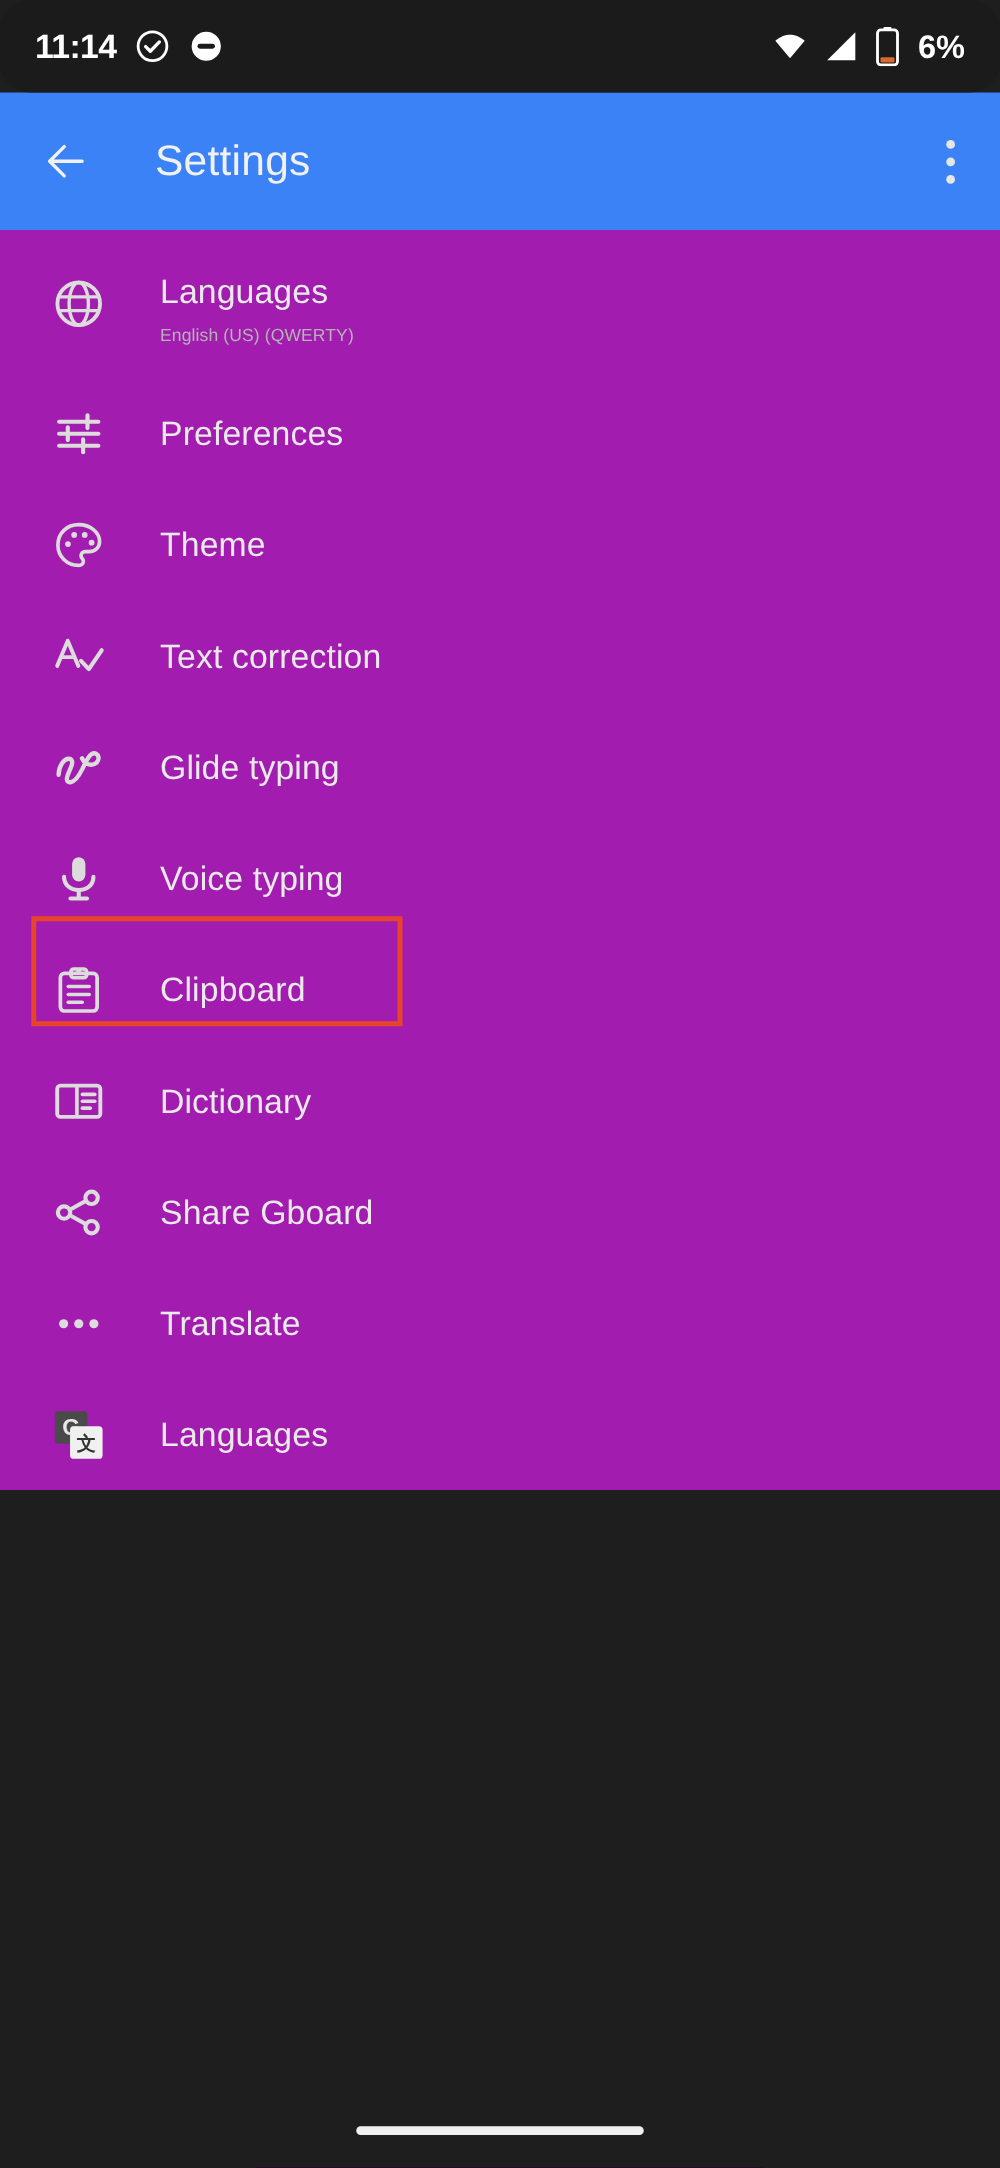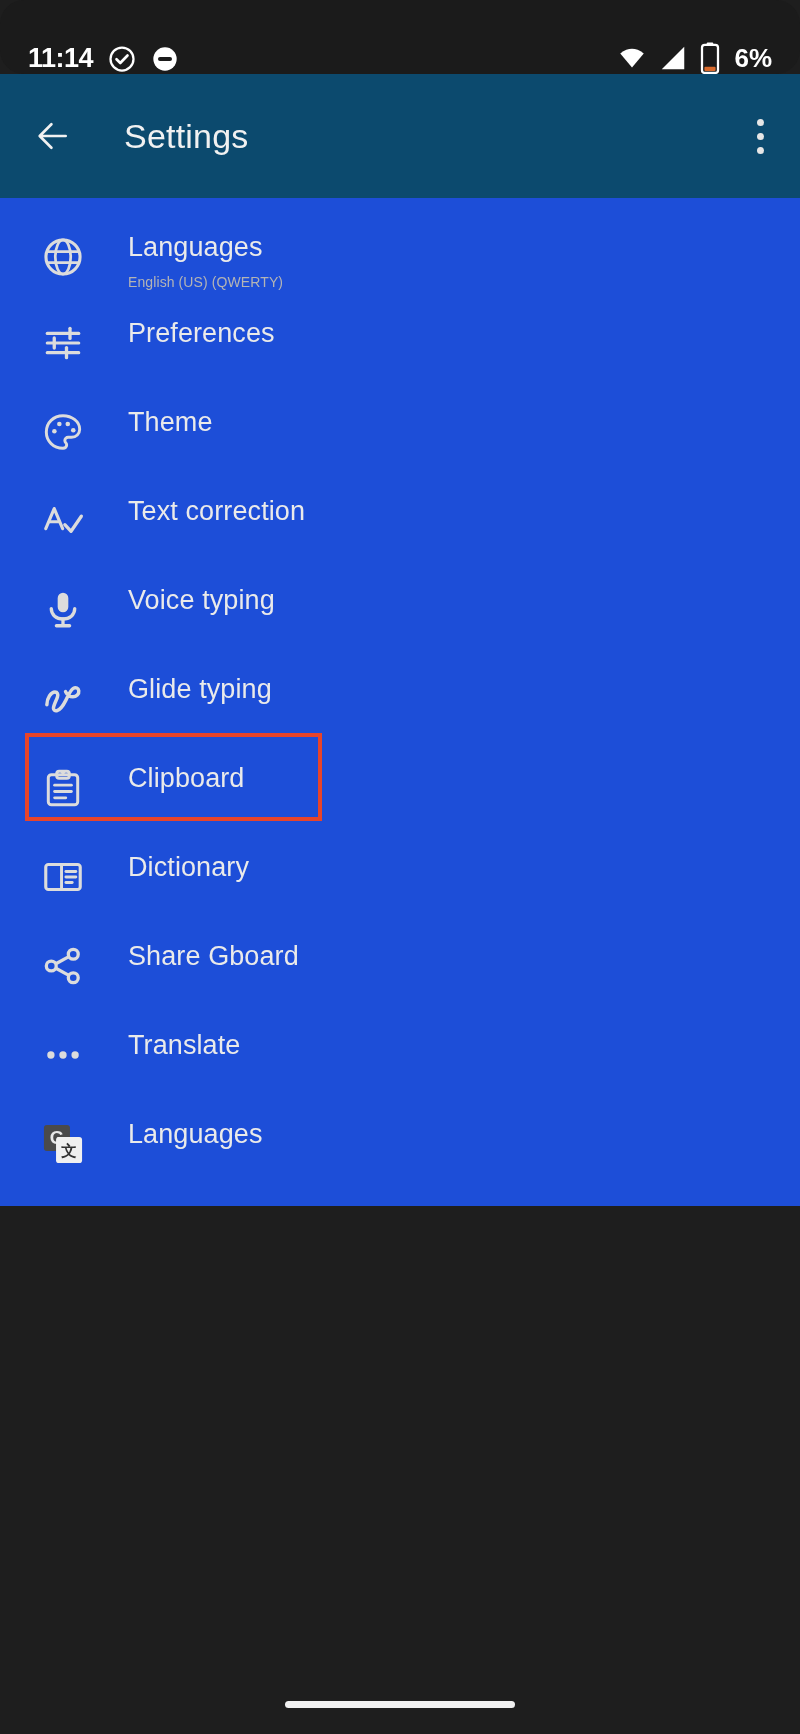--- a/index.html
+++ b/index.html
@@ -17,21 +17,21 @@
     background: #1e1e1e;
     overflow: hidden;
   }
 
   
   .statusbar {
     position: relative;
     height: 74px;
     background: #1b1b1b;
     display: flex;
-    align-items: flex-end;
+    align-items: center;
     padding: 0 28px;
     box-sizing: border-box;
     border-radius: 24px;
   }
   .sb-left {
     display: flex;
     align-items: center;
     gap: 14px;
   }
   .sb-clock {
@@ -59,22 +59,22 @@
   .icon-dnd {
     width: 28px; height: 28px;
     display: block;
   }
   .icon-wifi { width: 30px; height: 30px; display:block; }
   .icon-signal { width: 30px; height: 30px; display:block; }
   .icon-battery { width: 22px; height: 32px; display:block; }
 
   
   .appbar {
-    height: 124px;
-    background: #0c4a6e;
+    height: 110px;
+    background: #3b82f6;
     display: flex;
     align-items: center;
     padding: 0 30px 0 34px;
     box-sizing: border-box;
   }
   .back-arrow {
     width: 38px;
     height: 38px;
     flex: 0 0 auto;
   }
@@ -96,26 +96,26 @@
   .overflow span {
     width: 7px;
     height: 7px;
     border-radius: 50%;
     background: #e6e6e6;
     display: block;
   }
 
   
   .list {
-    background: #1d4ed8;
+    background: #a21caf;
     padding-top: 10px;
   }
   .row {
     display: flex;
-    align-items: flex-start;
+    align-items: center;
     height: 89px;
     padding-left: 36px;
     box-sizing: border-box;
     position: relative;
   }
   .row.tall {
     height: 108px;
     align-items: flex-start;
     padding-top: 22px;
   }
@@ -291,39 +291,39 @@
         </svg>
       </div>
       <div class="row-text">
         <div class="row-title">Text correction</div>
       </div>
     </div>
 
     <div class="row">
       <div class="row-icon">
         <svg width="44" height="44" viewBox="0 0 24 24">
+          <path d="M3.2 15.2 C3.2 11.4 5.6 8.2 7.6 8.2 C9.0 8.2 9.4 9.4 9.0 10.8 C8.5 12.6 6.8 15.4 6.8 17.0 C6.8 18.2 7.7 18.6 8.6 18.4 C10.4 18.0 12.2 15.4 13.6 12.6 C14.9 10.0 16.0 7.2 17.6 6.2 C19.0 5.3 20.4 6.1 20.6 7.5 C20.9 9.4 19.2 10.8 17.4 10.8 C15.6 10.8 14.2 9.6 13.4 8.0" fill="none" stroke="#dcdcdc" stroke-width="1.9" stroke-linecap="round" stroke-linejoin="round"></path>
+        </svg>
+      </div>
+      <div class="row-text">
+        <div class="row-title">Glide typing</div>
+      </div>
+    </div>
+
+    <div class="row">
+      <div class="row-icon">
+        <svg width="44" height="44" viewBox="0 0 24 24">
           <rect x="9.1" y="2.6" width="5.8" height="10.6" rx="2.9" fill="#dcdcdc"></rect>
           <path d="M5.6 11.2 C5.6 14.7 8.4 16.9 12 16.9 C15.6 16.9 18.4 14.7 18.4 11.2" fill="none" stroke="#dcdcdc" stroke-width="1.8" stroke-linecap="round"></path>
           <line x1="12" y1="16.9" x2="12" y2="20.4" stroke="#dcdcdc" stroke-width="1.8" stroke-linecap="round"></line>
           <line x1="8.4" y1="20.6" x2="15.6" y2="20.6" stroke="#dcdcdc" stroke-width="1.8" stroke-linecap="round"></line>
         </svg>
       </div>
       <div class="row-text">
         <div class="row-title">Voice typing</div>
-      </div>
-    </div>
-
-    <div class="row">
-      <div class="row-icon">
-        <svg width="44" height="44" viewBox="0 0 24 24">
-          <path d="M3.2 15.2 C3.2 11.4 5.6 8.2 7.6 8.2 C9.0 8.2 9.4 9.4 9.0 10.8 C8.5 12.6 6.8 15.4 6.8 17.0 C6.8 18.2 7.7 18.6 8.6 18.4 C10.4 18.0 12.2 15.4 13.6 12.6 C14.9 10.0 16.0 7.2 17.6 6.2 C19.0 5.3 20.4 6.1 20.6 7.5 C20.9 9.4 19.2 10.8 17.4 10.8 C15.6 10.8 14.2 9.6 13.4 8.0" fill="none" stroke="#dcdcdc" stroke-width="1.9" stroke-linecap="round" stroke-linejoin="round"></path>
-        </svg>
-      </div>
-      <div class="row-text">
-        <div class="row-title">Glide typing</div>
       </div>
     </div>
 
     <div class="row">
       <div class="row-icon">
         <svg width="42" height="42" viewBox="0 0 24 24">
           <rect x="3.6" y="4.4" width="16.8" height="17.2" rx="1.8" fill="none" stroke="#dcdcdc" stroke-width="1.7"></rect>
           <rect x="8.4" y="2.4" width="7.2" height="4" rx="1.4" fill="none" stroke="#dcdcdc" stroke-width="1.7"></rect>
           <circle cx="12" cy="3.0" r="1.2" fill="#dcdcdc"></circle>
           <g stroke="#dcdcdc" stroke-width="1.6" stroke-linecap="round">

